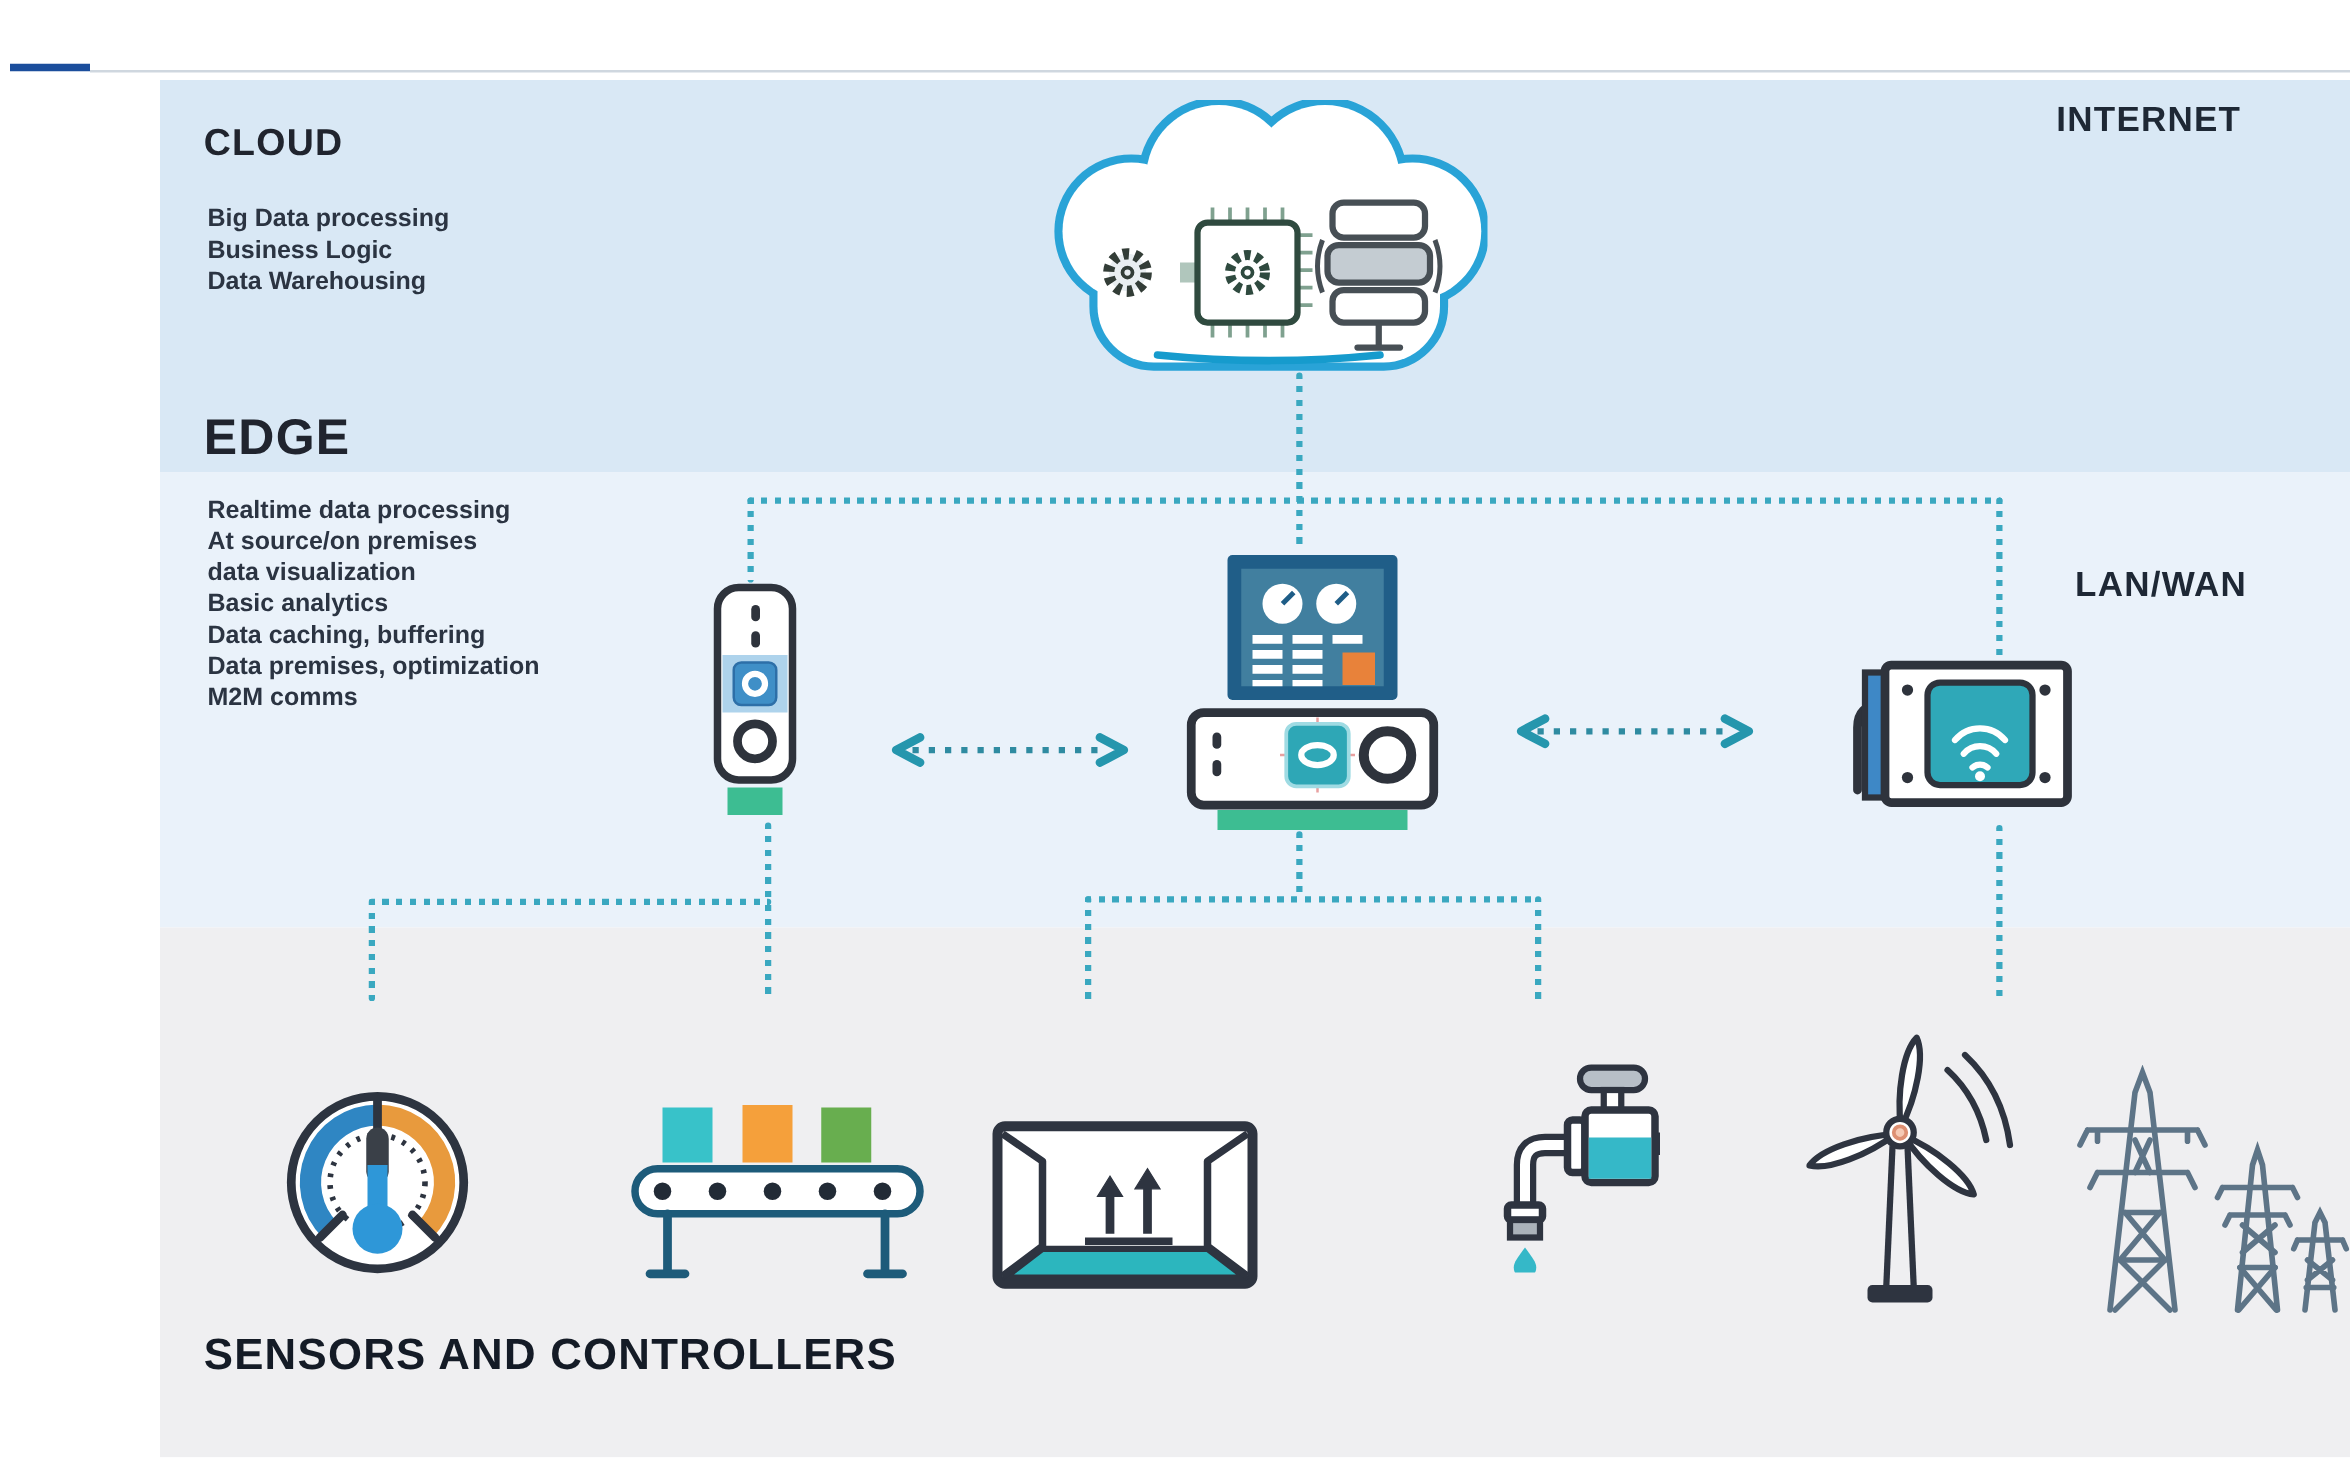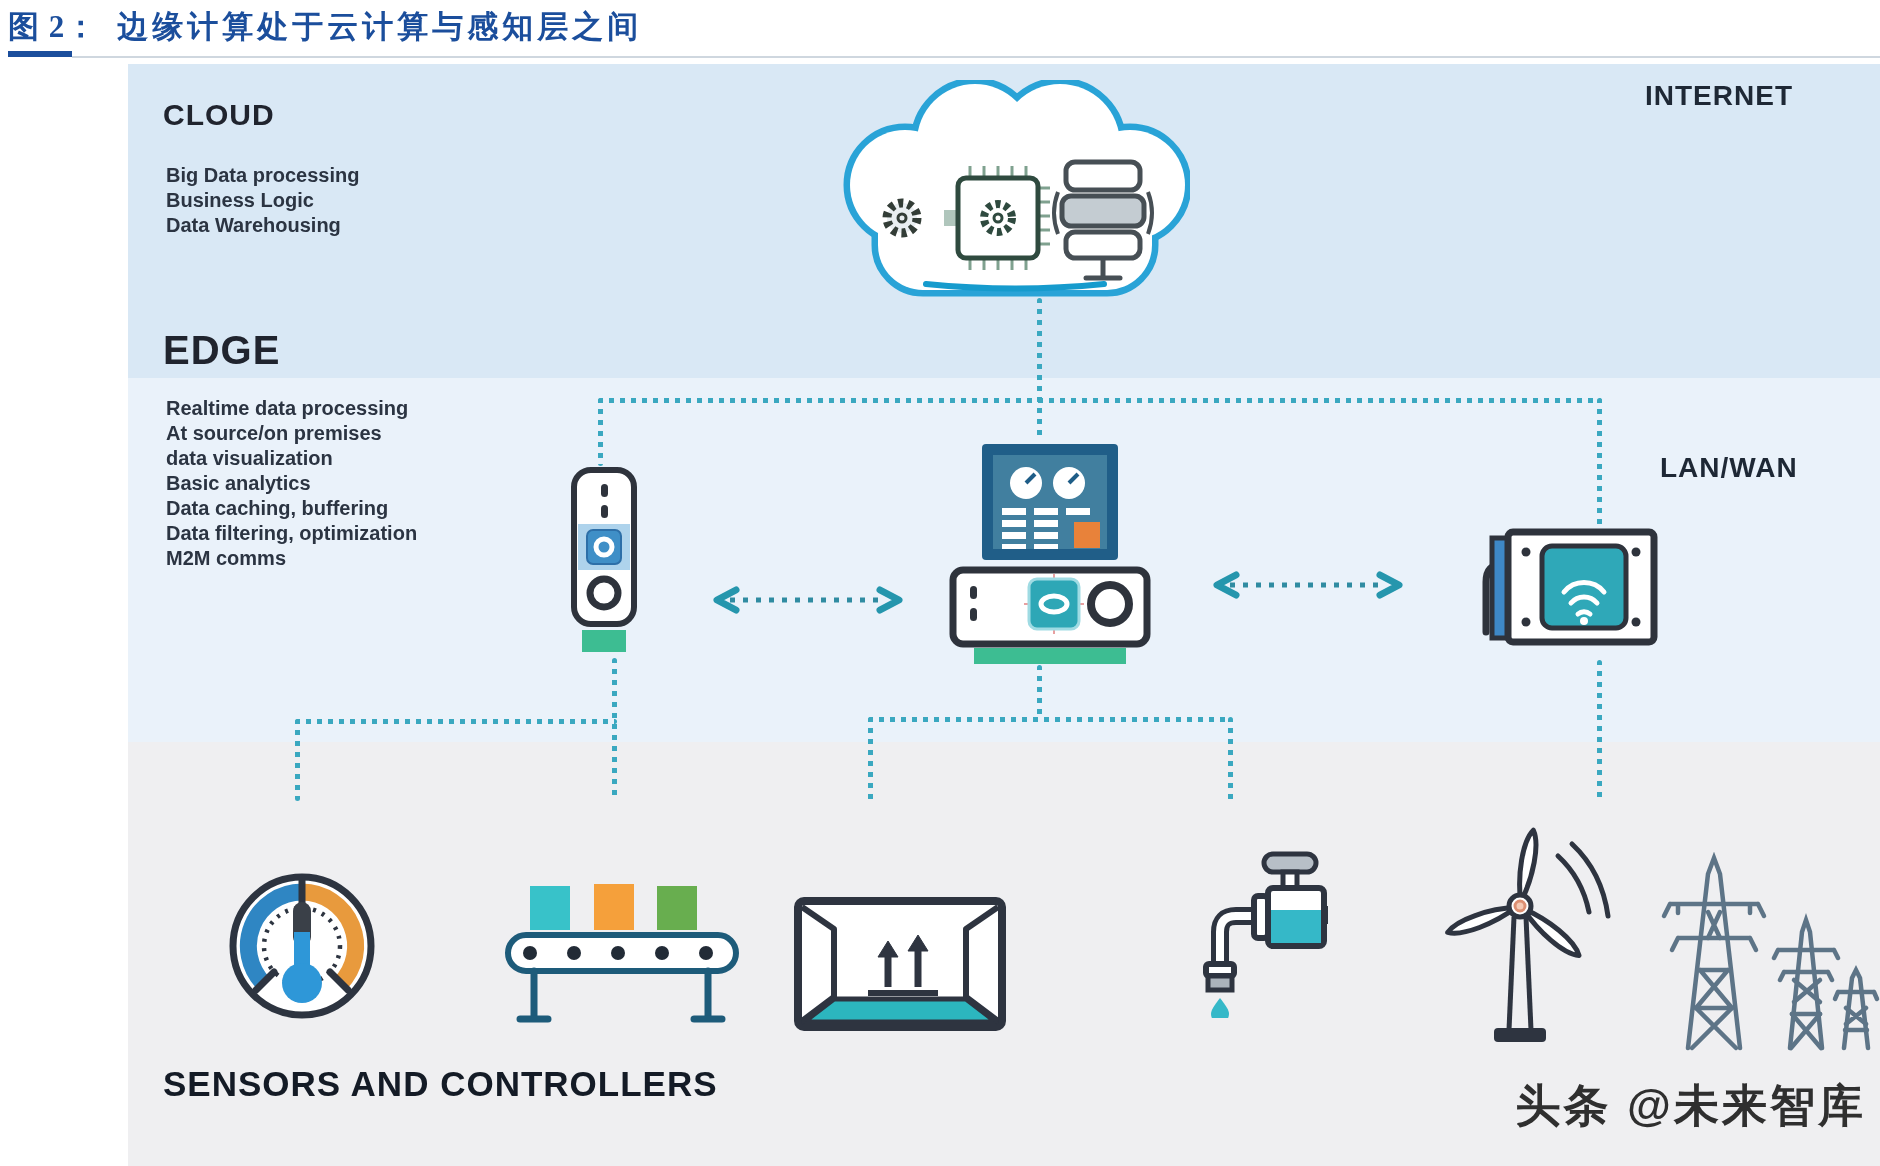--- a/index.html
+++ b/index.html
@@ -41,23 +41,20 @@
 
   .watermark{position:absolute;right:14px;top:1076px;font-size:45px;font-weight:700;
              color:#2f2f2f;letter-spacing:3px;}
   svg{display:block;}
 </style>
 </head>
 <body>
 
 <div class="page">
 
-  <div class="fig-title">
-    <span class="t-label">图 2：</span><span class="t-text">边缘计算处于云计算与感知层之间</span>
-  </div>
   <div class="title-underline"></div>
   <div class="title-rule"></div>
 
   <div class="band band-cloud"></div>
   <div class="band band-edge"></div>
   <div class="band band-sensors"></div>
 
   <div class="layer-heading h-cloud">CLOUD</div>
   <div class="bullets bullets-cloud">
     <div>Big Data processing</div>
@@ -66,21 +63,21 @@
   </div>
   <div class="net-label net-internet">INTERNET</div>
 
   <div class="layer-heading h-edge">EDGE</div>
   <div class="bullets bullets-edge">
     <div>Realtime data processing</div>
     <div>At source/on premises</div>
     <div>data visualization</div>
     <div>Basic analytics</div>
     <div>Data caching, buffering</div>
-    <div>Data filtering, optimization</div>
+    <div>Data premises, optimization</div>
     <div>M2M comms</div>
   </div>
   <div class="net-label net-lanwan">LAN/WAN</div>
 
   <div class="layer-heading h-sensors">SENSORS AND CONTROLLERS</div>
 
   <div class="dot-v" style="left:1037px;top:298px;height:140px;"></div>
   <div class="dot-h" style="left:598px;top:398px;width:1004px;"></div>
   <div class="dot-v" style="left:598px;top:398px;height:68px;"></div>
   <div class="dot-v" style="left:1597px;top:398px;height:128px;"></div>
@@ -324,15 +321,14 @@
       <path d="M136 120 L180 120 M136 120 L132 128 M180 120 L184 128"></path>
       <path d="M146 150 L172 128 M146 128 L172 150 M144 162 L172 162"></path>
       <path d="M144 162 L173 196 M172 162 L143 196"></path>
 
       <path d="M196 196 L204 126 M220 196 L212 126 M204 126 L208 118 L212 126"></path>
       <path d="M190 140 L226 140 M190 140 L187 147 M226 140 L229 147"></path>
       <path d="M198 172 L218 156 M198 156 L218 172 M197 178 L219 178"></path>
     </g>
   </svg>
 
-  <div class="watermark">头条 @未来智库</div>
 
 </div>
 
 </body></html>

